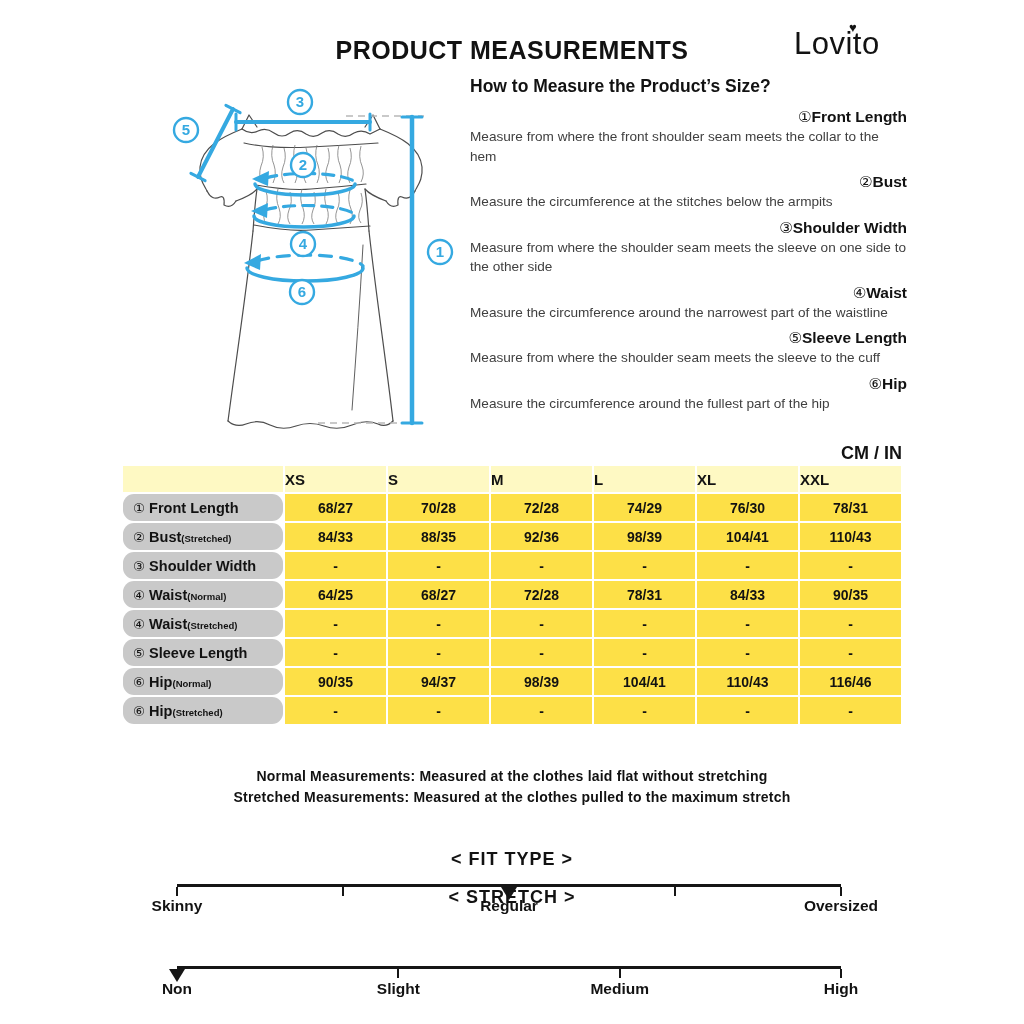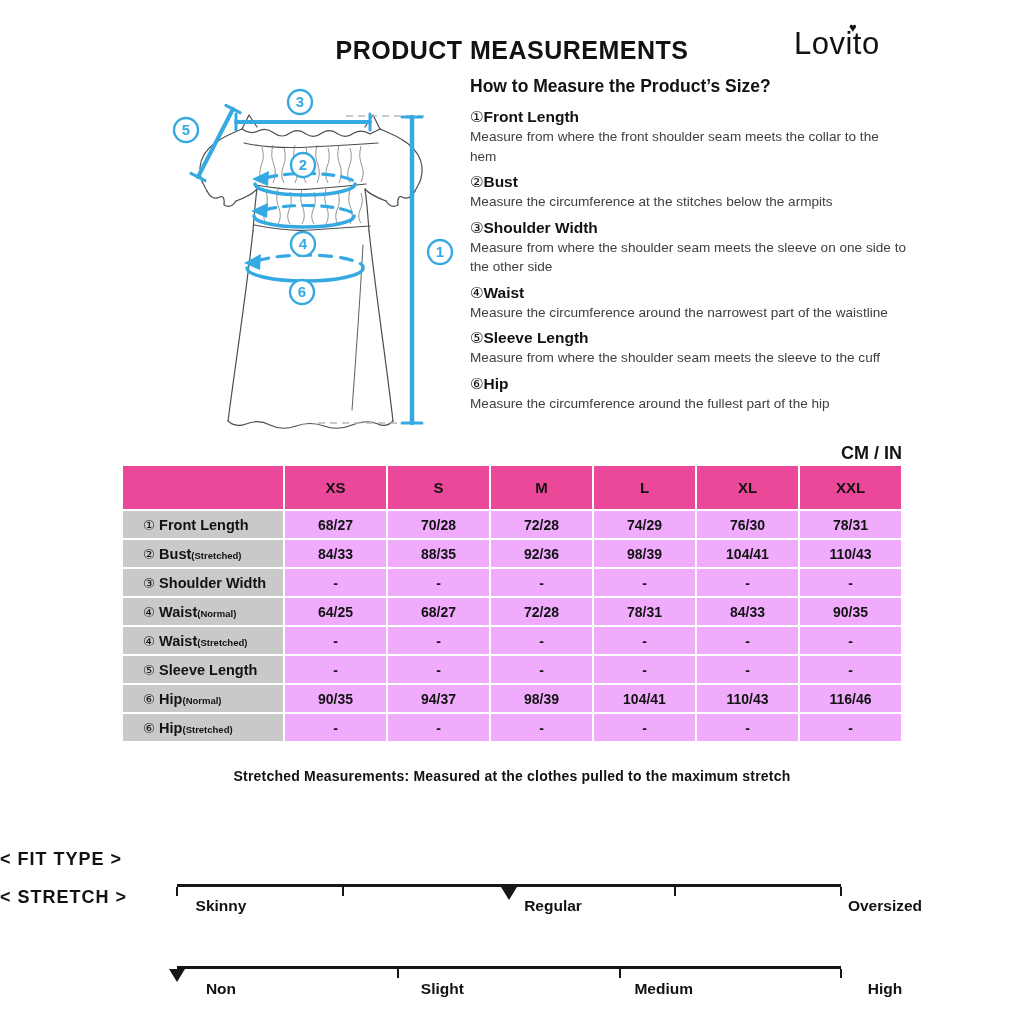--- a/index.html
+++ b/index.html
@@ -11,54 +11,54 @@
               font-size:25px;font-weight:bold;letter-spacing:.5px;}
   .logo{position:absolute;top:26px;left:794px;font-size:31px;font-weight:normal;letter-spacing:.5px;}
   .logo .heart{position:absolute;left:55px;top:-5px;font-size:13px;line-height:13px;}
 
   
   .diagram{position:absolute;left:130px;top:85px;width:340px;height:350px;}
 
   
   .howto{position:absolute;left:470px;top:76px;width:437px;}
   .howto h2{margin:0 0 9px 0;font-size:17.5px;font-weight:bold;}
-  .howto .term{font-size:15.5px;font-weight:bold;line-height:21px;margin-top:5px;}
+  .howto .term{font-size:15.5px;font-weight:bold;line-height:21px;margin-top:5px;text-align:right;}
   .howto .term .cnum{font-weight:normal;font-size:15px;}
   .howto .desc{font-size:13.6px;line-height:19.5px;color:#404040;}
 
   
   .units{position:absolute;top:443px;left:121px;width:781px;text-align:right;
          font-size:18px;font-weight:bold;}
 
   
   table.meas{position:absolute;left:121px;top:464px;width:782px;border-collapse:separate;
              border-spacing:2px;table-layout:fixed;}
   table.meas col.lab{width:160px;}
   table.meas th,table.meas td{padding:0;height:27px;vertical-align:middle;}
-  table.meas thead th{background:#ec4899;font-size:15px;font-weight:bold;text-align:center;height:43px;}
-  table.meas tbody th{background:#c9c9c9;text-align:left;padding-left:20px;font-size:14.5px;
-                      font-weight:bold;white-space:nowrap;}
+  table.meas thead th{background:#fef9c3;font-size:15px;font-weight:bold;text-align:left;height:26px;}
+  table.meas tbody th{background:#c9c9c9;text-align:left;padding-left:10px;font-size:14.5px;
+                      font-weight:bold;white-space:nowrap;border-radius:11px;}
   table.meas tbody th .cnum{font-weight:normal;font-size:13.5px;margin-right:4px;}
   table.meas tbody th .qual{font-size:9.5px;font-weight:bold;}
-  table.meas td{background:#f0abfc;text-align:center;font-size:14px;font-weight:bold;}
+  table.meas td{background:#fde047;text-align:center;font-size:14px;font-weight:bold;}
 
   
   .notes{position:absolute;top:766px;left:0;width:1024px;text-align:center;}
   .notes .nline{font-size:14px;font-weight:bold;line-height:21px;letter-spacing:.2px;}
   .notes .disclaimer{margin-top:11px;font-size:12px;font-weight:bold;}
 
   
-  .scale-title{position:absolute;left:0;width:1024px;text-align:left;
+  .scale-title{position:absolute;left:0;width:1024px;text-align:center;
                font-size:18px;font-weight:bold;letter-spacing:1px;}
   .scale-line{position:absolute;left:177px;width:664px;height:0;border-top:3px solid #161616;}
   .scale-line .tick{position:absolute;top:0;width:2px;height:9px;background:#161616;transform:translateX(-1px);}
   .scale-line .marker{position:absolute;top:0;width:0;height:0;border-left:8px solid transparent;
                       border-right:8px solid transparent;border-top:13px solid #161616;transform:translateX(-8px);}
   .scale-labels{position:absolute;left:177px;width:664px;height:20px;}
-  .scale-labels .slabel{position:absolute;transform:translateX(-50%);font-size:15.5px;font-weight:bold;white-space:nowrap;margin-left:44px;}
+  .scale-labels .slabel{position:absolute;transform:translateX(-50%);font-size:15.5px;font-weight:bold;white-space:nowrap;}
 </style>
 </head>
 <body>
 
 <div class="page">
 
   <div class="main-title">PRODUCT MEASUREMENTS</div>
   <div class="logo">
     <span>Lovito</span>
     <span class="heart">♥</span>
@@ -268,20 +268,21 @@
         <td>-</td>
         <td>-</td>
         <td>-</td>
         <td>-</td>
         <td>-</td>
       </tr>
     </tbody>
   </table>
 
   <div class="notes">
+    <div class="nline">Normal Measurements: Measured at the clothes laid flat without stretching</div>
     <div class="nline">Stretched  Measurements: Measured at the clothes pulled to the maximum stretch</div>
   </div>
 
   <div class="scale-title" style="top:849px">&lt; FIT TYPE &gt;</div>
   <div class="scale-line" style="top:884px">
     <span class="tick" style="left:0%"></span>
     <span class="tick" style="left:25%"></span>
     <span class="tick" style="left:75%"></span>
     <span class="tick" style="left:100%"></span>
     <span class="marker" style="left:50%"></span>

